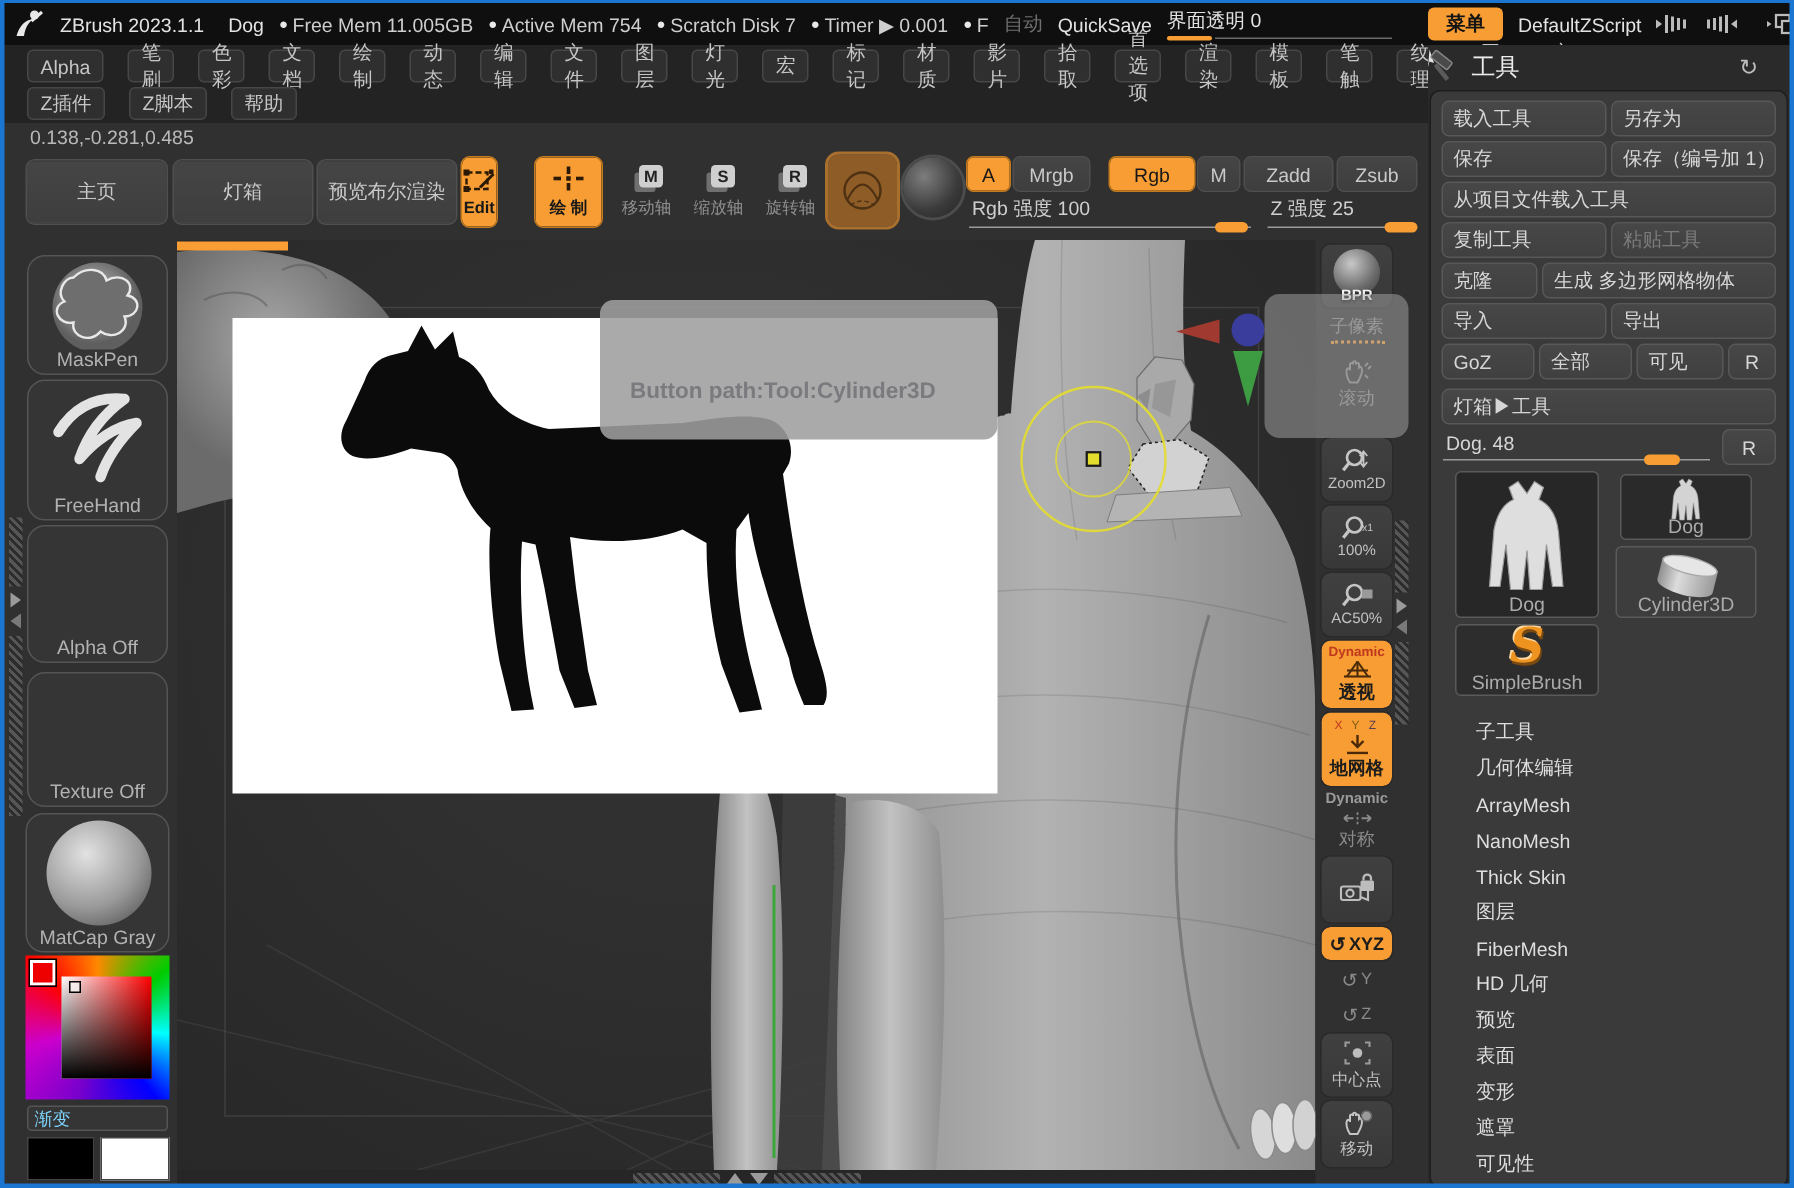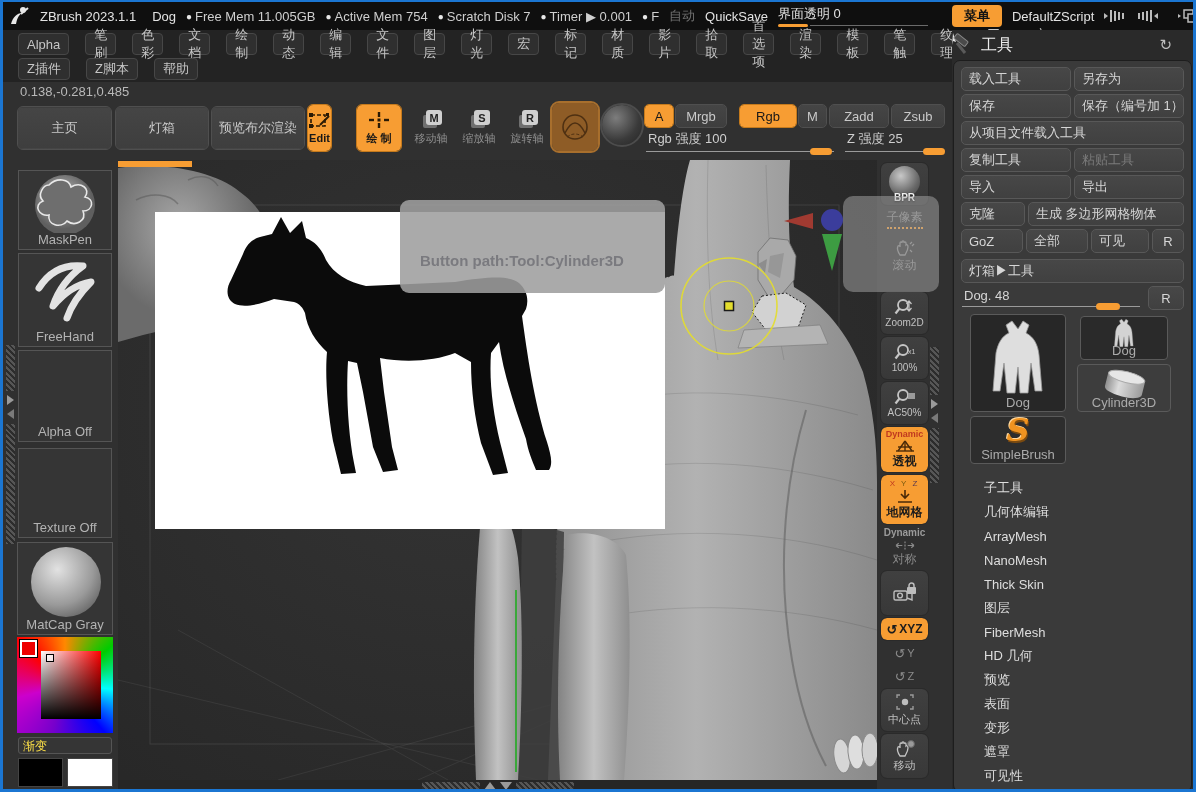--- a/index.html
+++ b/index.html
@@ -41,21 +41,21 @@
   .orange-btn{background:#f79d33 !important;color:#181818 !important;outline-color:#c57a1c !important}
   .mode-btn{position:absolute;height:22px;background:linear-gradient(#454545,#3e3e3e);outline:1px solid #4f4f4f;border:none;border-radius:4px;color:#c9c9c9;font-size:13px;display:flex;align-items:center;justify-content:center}
   .axis-btn{position:absolute;width:42px;height:44px;display:flex;flex-direction:column;align-items:center;color:#8f8f8f;font-size:11px}
   .axis-badge{width:16px;height:15px;background:#cfcfcf;color:#222;font-weight:bold;font-size:11px;border-radius:3px;display:flex;align-items:center;justify-content:center;box-shadow:-4px 4px 0 -1px #6f6f6f;margin-bottom:6px;margin-left:6px}
   .zslider{position:absolute;height:24px}
   .zslider .lab{color:#cfcfcf;font-size:13px;position:absolute;left:2px;top:0}
   .zslider .line{position:absolute;left:0;right:0;bottom:2px;height:1px;background:#9a9a9a}
   .zslider .handle{position:absolute;bottom:-1px;width:22px;height:7px;background:#f79d33;border-radius:4px}
 
   
-  .tile{position:absolute;background:#353535;border:1px solid #555;border-radius:0;overflow:hidden}
+  .tile{position:absolute;background:#353535;border:1px solid #555;border-radius:12px;overflow:hidden}
   .tile .tlabel{position:absolute;left:0;right:0;bottom:2px;text-align:center;color:#b3b3b3;font-size:13px}
   .hatch-v{position:absolute;width:9px;background:repeating-linear-gradient(45deg,#565656 0 2px,#2c2c2c 2px 4px);z-index:4}
   .hatch-h{position:absolute;height:9px;background:repeating-linear-gradient(45deg,#565656 0 2px,#2c2c2c 2px 4px);z-index:4}
   .tri{width:0;height:0;position:absolute}
 
   
   #canvas{position:absolute;left:118px;top:160px;width:759px;height:620px;background:radial-gradient(ellipse at 45% 40%,#343434,#282828 90%);overflow:hidden}
   #lightbox-tab{position:absolute;left:0;top:1px;width:74px;height:6px;background:#f79d33;z-index:3}
   #tooltip1{position:absolute;left:282px;top:40px;width:265px;height:93px;background:rgba(158,158,158,0.88);border-radius:9px;z-index:6}
   #tooltip1 .tip-text{position:absolute;left:20px;top:52px;font-size:15px;font-weight:bold;color:rgba(50,50,62,0.40)}
@@ -306,21 +306,21 @@
   <div class="tile" style="left:17px;top:542px;width:96px;height:93px">
     <div style="position:absolute;left:13px;top:4px;width:70px;height:70px;border-radius:50%;background:radial-gradient(circle at 38% 32%,#e2e2e2,#9a9a9a 55%,#565656 90%)"></div>
     <div class="tlabel">MatCap Gray</div>
   </div>
   <div style="position:absolute;left:17px;top:637px;width:96px;height:96px;background:conic-gradient(from 0deg,#ff8800 0deg,#00cc00 50deg,#00ffff 95deg,#0000ff 140deg,#7700cc 195deg,#cc00cc 255deg,#ff0000 315deg,#ff8800 360deg)">
     <div style="position:absolute;left:24px;top:14px;width:60px;height:68px;background:linear-gradient(to bottom,rgba(0,0,0,0),#000 100%),linear-gradient(to right,#fff,#f00)"></div>
     <div style="position:absolute;left:3px;top:3px;width:17px;height:17px;background:#e00;border:2px solid #fff;outline:1px solid #000"></div>
     <div style="position:absolute;left:29px;top:17px;width:8px;height:8px;border:1.5px solid #000;background:rgba(255,255,255,.65)"></div>
   </div>
   <div class="tile" style="left:18px;top:737px;width:94px;height:17px;border-radius:3px">
-    <div style="position:absolute;left:4px;top:0px;color:#fde047;font-size:12px">渐变</div>
+    <div style="position:absolute;left:4px;top:0px;color:#7dd3fc;font-size:12px">渐变</div>
   </div>
   <div style="position:absolute;left:18px;top:758px;width:45px;height:29px;background:#000;border:1px solid #444"></div>
   <div style="position:absolute;left:67px;top:758px;width:46px;height:29px;background:#fff;border:1px solid #444"></div>
 
   <div class="hatch-v" style="left:6px;top:345px;height:46px"></div>
   <div class="tri" style="left:7px;top:395px;border-top:5px solid transparent;border-bottom:5px solid transparent;border-left:7px solid #9a9a9a"></div>
   <div class="tri" style="left:7px;top:409px;border-top:5px solid transparent;border-bottom:5px solid transparent;border-right:7px solid #7a7a7a"></div>
   <div class="hatch-v" style="left:6px;top:424px;height:120px"></div>
 
   <div id="canvas">
@@ -542,26 +542,26 @@
       <div class="pbtn">保存（编号加 1）</div>
     </div>
     <div class="prow">
       <div class="pbtn">从项目文件载入工具</div>
     </div>
     <div class="prow">
       <div class="pbtn">复制工具</div>
       <div class="pbtn dis">粘贴工具</div>
     </div>
     <div class="prow">
+      <div class="pbtn fix" style="width:62px">克隆</div>
+      <div class="pbtn">生成 多边形网格物体</div>
+    </div>
+    <div class="prow">
       <div class="pbtn">导入</div>
       <div class="pbtn">导出</div>
-    </div>
-    <div class="prow">
-      <div class="pbtn fix" style="width:62px">克隆</div>
-      <div class="pbtn">生成 多边形网格物体</div>
     </div>
     <div class="prow">
       <div class="pbtn fix" style="width:60px">GoZ</div>
       <div class="pbtn fix" style="width:60px">全部</div>
       <div class="pbtn">可见</div>
       <div class="pbtn fix" style="width:30px;justify-content:center">R</div>
     </div>
     <div class="prow" style="margin-top:8px">
       <div class="pbtn">灯箱▶工具</div>
     </div>

